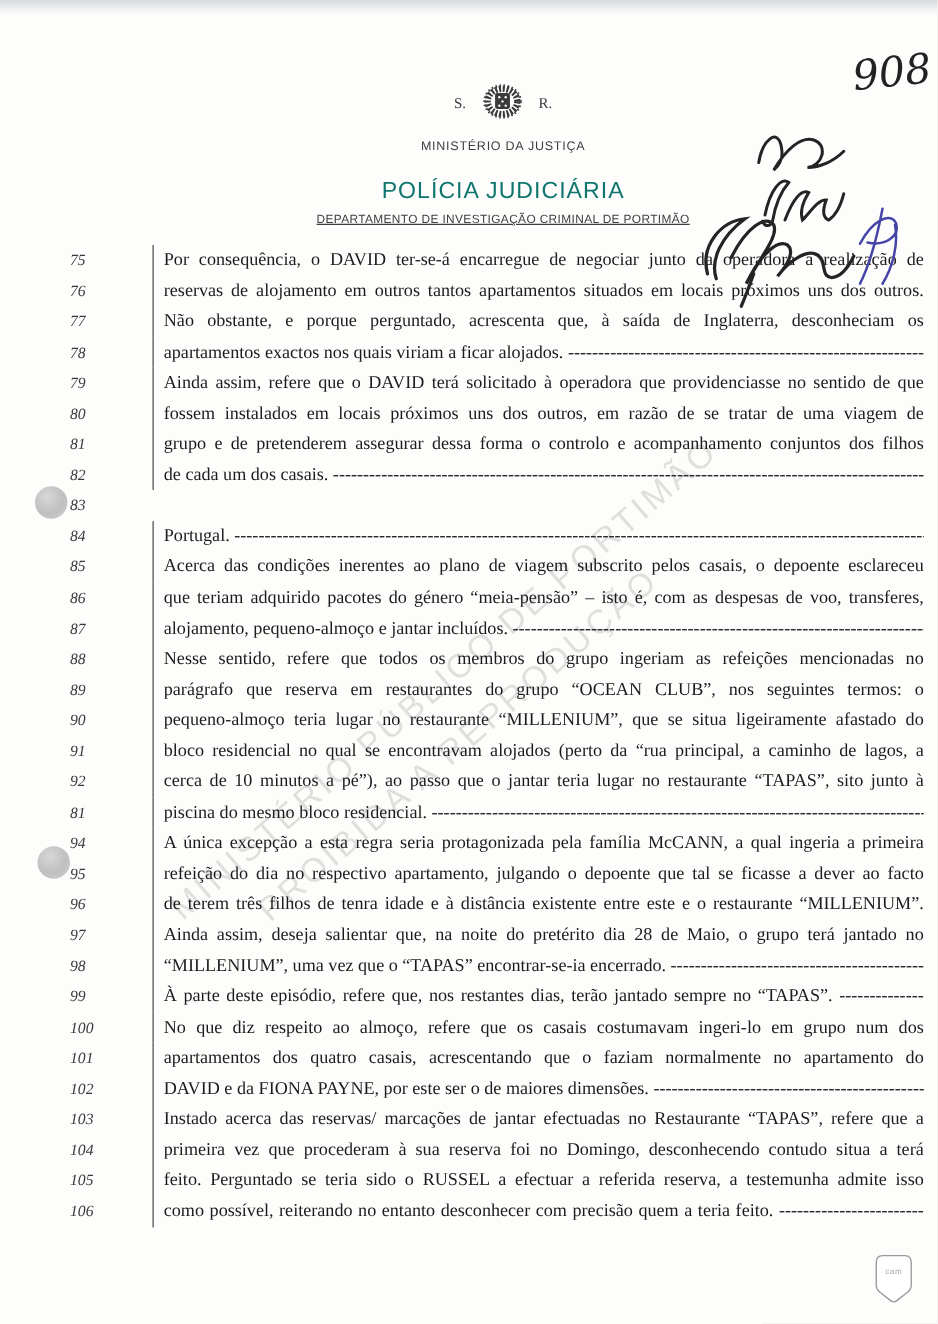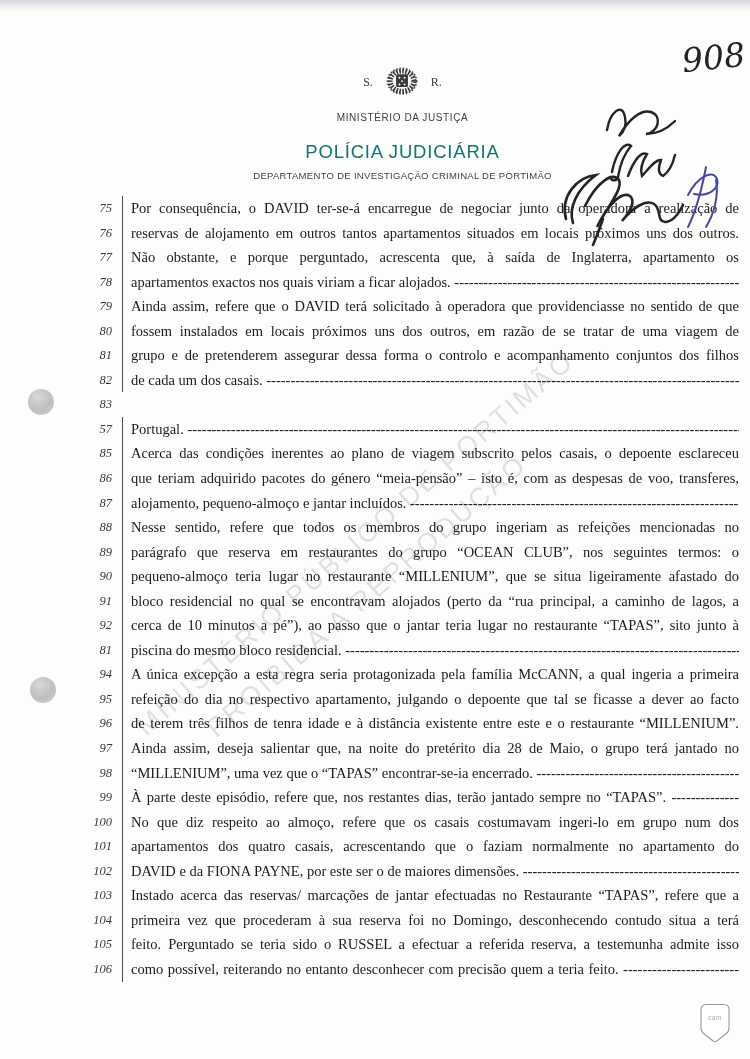--- a/index.html
+++ b/index.html
@@ -14,33 +14,33 @@
   
   .header { position:absolute; top:60px; left:0; right:0; text-align:center; padding-left:55px; }
   .sr-row { display:inline-flex; align-items:center; gap:12px; height:44px; }
   .sr-letter { font-size:12px; color:#3c3c3c; }
   .crest { width:34px; height:42px; }
   .ministry { margin-top:8px; font-family:"Liberation Sans",sans-serif; font-size:10px;
     letter-spacing:0.6px; color:#3e3e3e; }
   .pj-title { margin-top:18px; font-family:"Liberation Sans",sans-serif; font-size:18.5px;
     letter-spacing:0.8px; color:#0f766e; }
   .dept { margin-top:7px; font-family:"Liberation Sans",sans-serif; font-size:9.5px;
-    letter-spacing:0.3px; color:#3e3e3e; }
+    letter-spacing:0.3px; color:#3e3e3e;text-decoration:underline; }
 
   
   .watermark { position:absolute; left:80px; top:498px; width:620px;
     transform:rotate(-41deg); transform-origin:center;
     font-family:"Liberation Sans",sans-serif; font-size:27px; letter-spacing:3px;
     color:rgba(70,70,70,0.16); line-height:47px; pointer-events:none; }
   .watermark .wm2 { padding-left:52px; }
 
   
   .lines { position:absolute; top:196px; left:0; width:750px; }
   .line-row { display:flex; height:24.55px; padding-left:56px; }
-  .line-num { flex:none; width:56px; text-align:right; margin-right:10px;
+  .line-num { flex:none; width:56px; text-align:left; margin-right:10px;
     font-style:italic; font-size:12.5px; line-height:24.55px; color:#3a3a3a; }
   .line-text { flex:none; width:608px; border-left:1px solid #4c4c4c; padding-left:8px;
     font-size:14.5px; line-height:24.55px; white-space:nowrap; overflow:hidden;
     text-align:justify; text-align-last:justify; color:#1b1b1b; }
 
   
   .hw-num { position:absolute; left:682px; top:38px; font-family:"DejaVu Serif",serif;
     font-style:italic; font-size:33px; color:#222; transform:rotate(-6deg); }
   .ink { position:absolute; left:0; top:0; pointer-events:none; }
 
@@ -91,21 +91,21 @@
       <div class="line-row">
         <span class="line-num">75</span>
         <span class="line-text">Por consequência, o DAVID ter-se-á encarregue de negociar junto da operadora a realização de</span>
       </div>
       <div class="line-row">
         <span class="line-num">76</span>
         <span class="line-text">reservas de alojamento em outros tantos apartamentos situados em locais próximos uns dos outros.</span>
       </div>
       <div class="line-row">
         <span class="line-num">77</span>
-        <span class="line-text">Não obstante, e porque perguntado, acrescenta que, à saída de Inglaterra, apartamento os</span>
+        <span class="line-text">Não obstante, e porque perguntado, acrescenta que, à saída de Inglaterra, desconheciam os</span>
       </div>
       <div class="line-row">
         <span class="line-num">78</span>
         <span class="line-text">apartamentos exactos nos quais viriam a ficar alojados. ------------------------------------------------------------</span>
       </div>
       <div class="line-row">
         <span class="line-num">79</span>
         <span class="line-text">Ainda assim, refere que o DAVID terá solicitado à operadora que providenciasse no sentido de que</span>
       </div>
       <div class="line-row">
@@ -117,21 +117,21 @@
         <span class="line-text">grupo e de pretenderem assegurar dessa forma o controlo e acompanhamento conjuntos dos filhos</span>
       </div>
       <div class="line-row">
         <span class="line-num">82</span>
         <span class="line-text">de cada um dos casais. ----------------------------------------------------------------------------------------------------</span>
       </div>
       <div class="line-row">
         <span class="line-num">83</span>
       </div>
       <div class="line-row">
-        <span class="line-num">57</span>
+        <span class="line-num">84</span>
         <span class="line-text">Portugal. ----------------------------------------------------------------------------------------------------------------------------------</span>
       </div>
       <div class="line-row">
         <span class="line-num">85</span>
         <span class="line-text">Acerca das condições inerentes ao plano de viagem subscrito pelos casais, o depoente esclareceu</span>
       </div>
       <div class="line-row">
         <span class="line-num">86</span>
         <span class="line-text">que teriam adquirido pacotes do género “meia-pensão” – isto é, com as despesas de voo, transferes,</span>
       </div>

